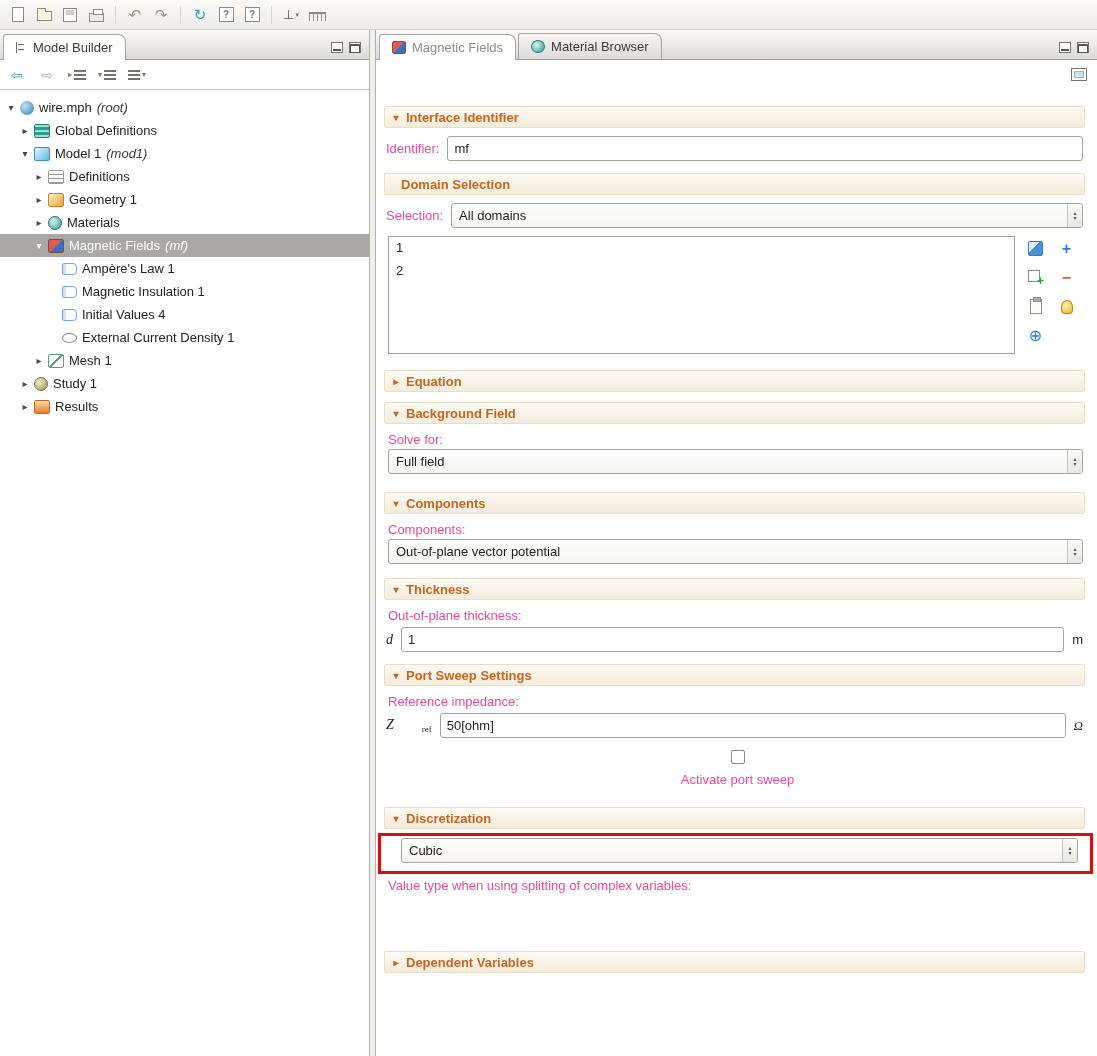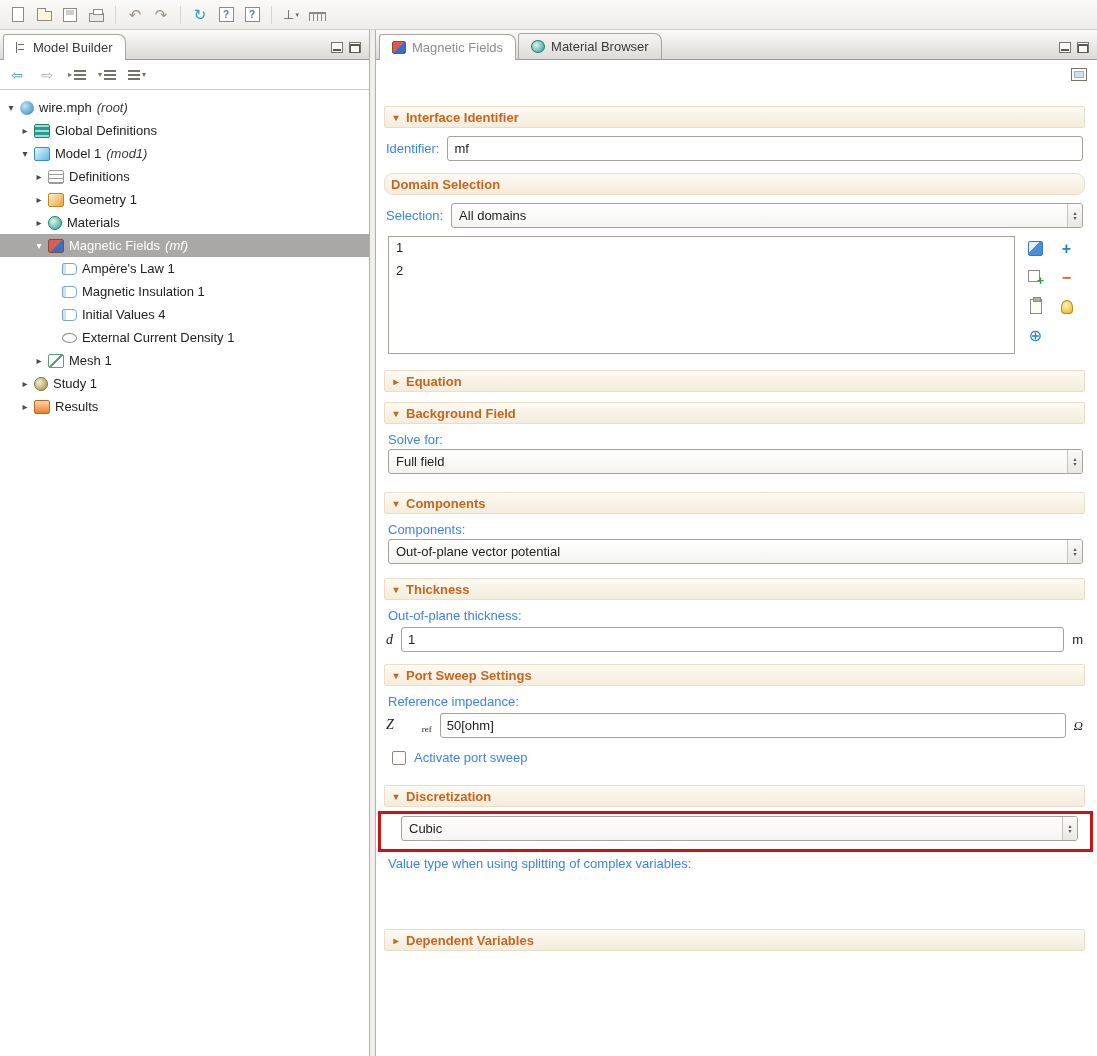--- a/index.html
+++ b/index.html
@@ -92,24 +92,24 @@
   
   .settings-toolbar { height:28px; display:flex; align-items:center; justify-content:flex-end; padding-right:10px; }
   .show-icon { width:16px; height:13px; border:1px solid #76736d; background:#fff; display:flex; }
   .show-icon::before { content:""; flex:1; margin:2px; background:#cfe0ee; border:1px solid #9ab4cc; }
 
   .settings-content { flex:1; overflow:hidden; padding:10px 12px 0 8px; font-size:13px; }
   .sec-header { height:22px; display:flex; align-items:center; gap:5px; padding-left:6px;
     background:linear-gradient(#fdfaf3,#f4ecdb); border:1px solid #e9dfc9; border-radius:2px;
     color:#c8651f; font-weight:bold; font-size:13px; }
   .sec-arrow { font-size:10px; width:10px; text-align:center; }
-  .sec-header.noarrow { padding-left:6px;border-radius:9px; }
+  .sec-header.noarrow { padding-left:16px; }
 
   .form-row { display:flex; align-items:center; margin:8px 2px 2px 2px; gap:8px; }
-  .flabel { color:#3b82f6; white-space:nowrap; }
+  .flabel { color:#ec4899; white-space:nowrap; }
   .label-line { margin:8px 2px 2px 4px; }
   .tin { flex:1; height:25px; border:1px solid #a5a29c; border-radius:3px; padding:0 6px;
     font-family:"Liberation Sans",sans-serif; font-size:13px; background:#fff; color:#222; }
 
   .combo { flex:1; height:25px; border:1px solid #a5a29c; border-radius:3px; background:linear-gradient(#fff,#f5f4f1);
     display:flex; align-items:center; cursor:default; }
   .combo-val { flex:1; padding-left:7px; }
   .combo-spin { width:15px; align-self:stretch; border-left:1px solid #c6c3bd;
     display:flex; flex-direction:column; align-items:center; justify-content:center;
     font-size:6px; line-height:5px; color:#555; background:linear-gradient(#fafaf8,#e9e7e2); border-radius:0 2px 2px 0; }
@@ -130,21 +130,21 @@
   .st-copy::before { content:""; position:absolute; top:0; left:0; width:10px; height:10px; border:1px solid #8a8a8a; background:#fff; }
   .st-copy::after { content:"+"; position:absolute; right:-1px; bottom:-3px; color:#2f9d3a; font-weight:bold; font-size:12px; }
   .st-paste { position:relative; width:12px; height:15px; border:1px solid #8a8a8a; background:#fdfdf8; }
   .st-paste::before { content:""; position:absolute; top:-3px; left:2px; width:6px; height:3px; background:#b0ada6; border:1px solid #8a8a8a; }
   .st-zoom { color:#2a7fd4; font-size:16px; }
   .st-plus { color:#2a7fd4; font-weight:bold; font-size:16px; }
   .st-minus { color:#e05a2a; font-weight:bold; font-size:16px; }
   .st-lamp { width:12px; height:14px; border-radius:50% 50% 30% 30%;
     background:radial-gradient(circle at 40% 35%, #fff3b8, #e8b41f); border:1px solid #b8891a; }
 
-  .checkbox-row { display:flex; align-items:center; gap:8px; margin:12px 2px 0 8px; }
+  .checkbox-row { display:flex; align-items:center; gap:8px; margin:12px 2px 0 8px;flex-direction:column; }
   .cb { width:14px; height:14px; border:1px solid #8a877f; background:#fff; border-radius:2px; }
 
   .red-annotation { border:3px solid #cf1210; margin:4px -8px 2px -6px; padding:0 10px 8px 8px; }
   .red-annotation .label-line { margin-left:0; }
   .red-annotation .combo-block { margin-left:12px; }
 
   .mt8{margin-top:8px;} .mt10{margin-top:10px;} .mt12{margin-top:12px;} .mt14{margin-top:14px;}
   .mt16{margin-top:16px;} .mt18{margin-top:18px;} .mt20{margin-top:20px;} .mt58{margin-top:58px;}
 </style>
 </head>

